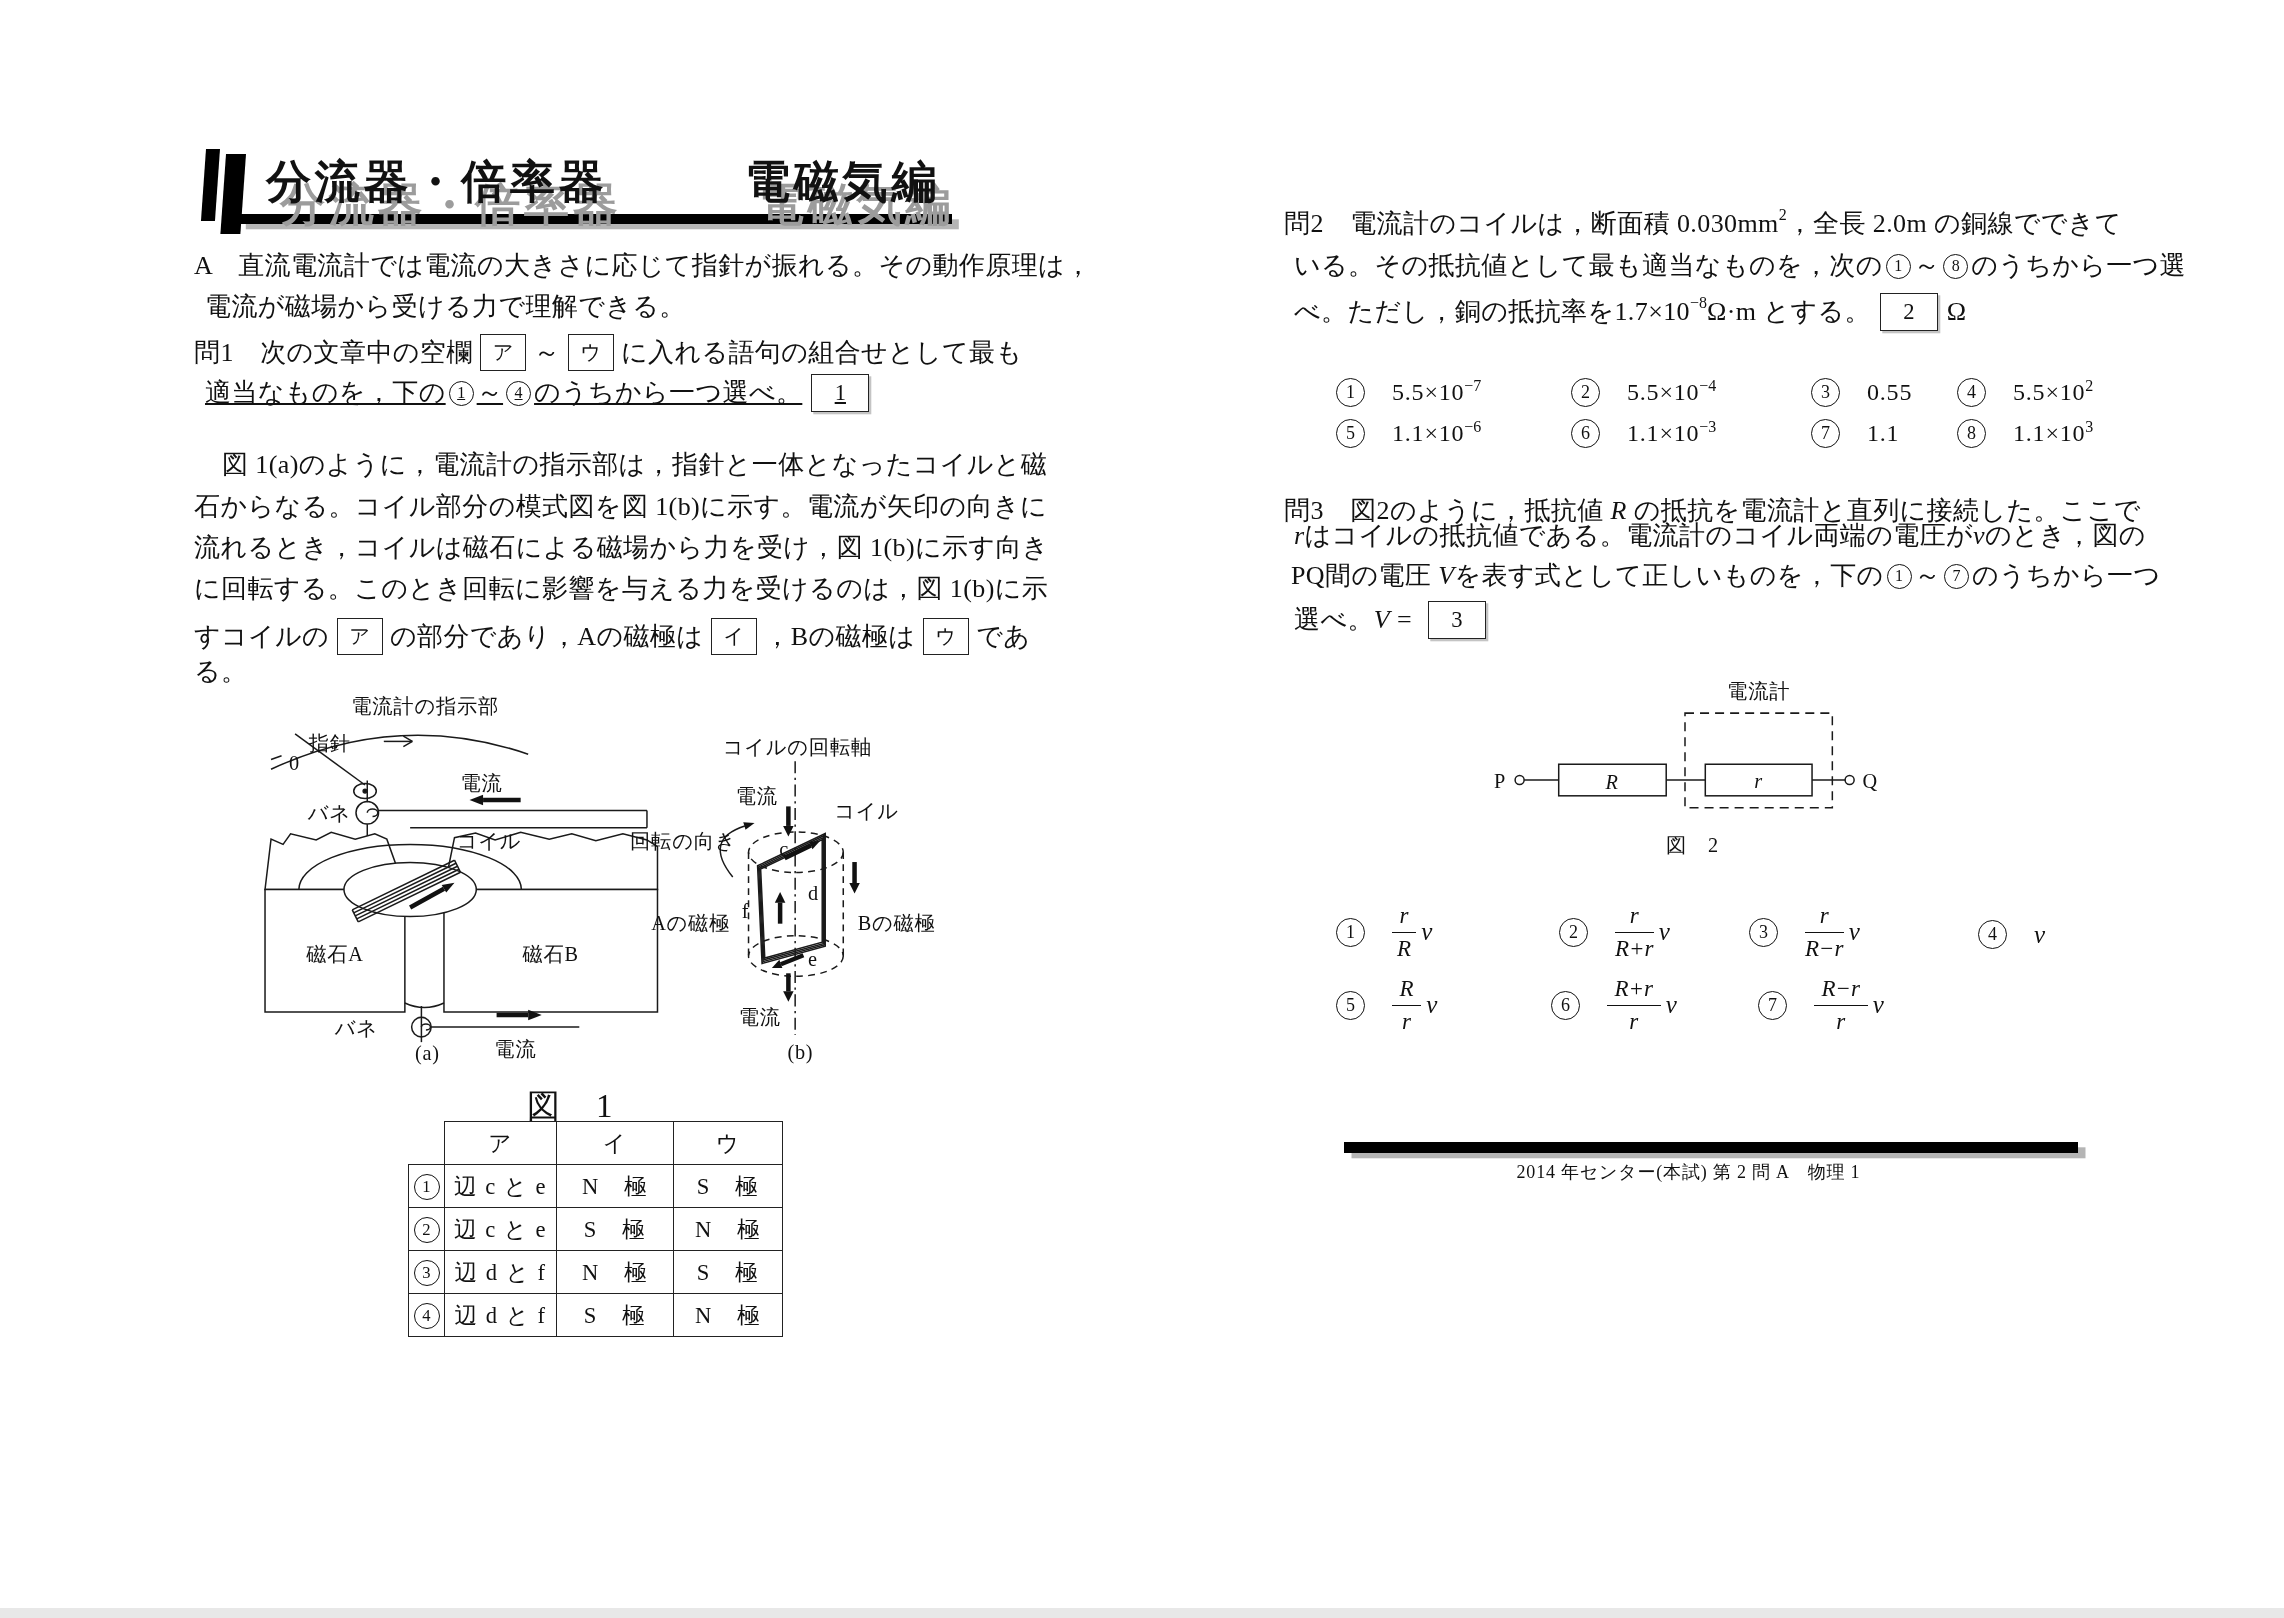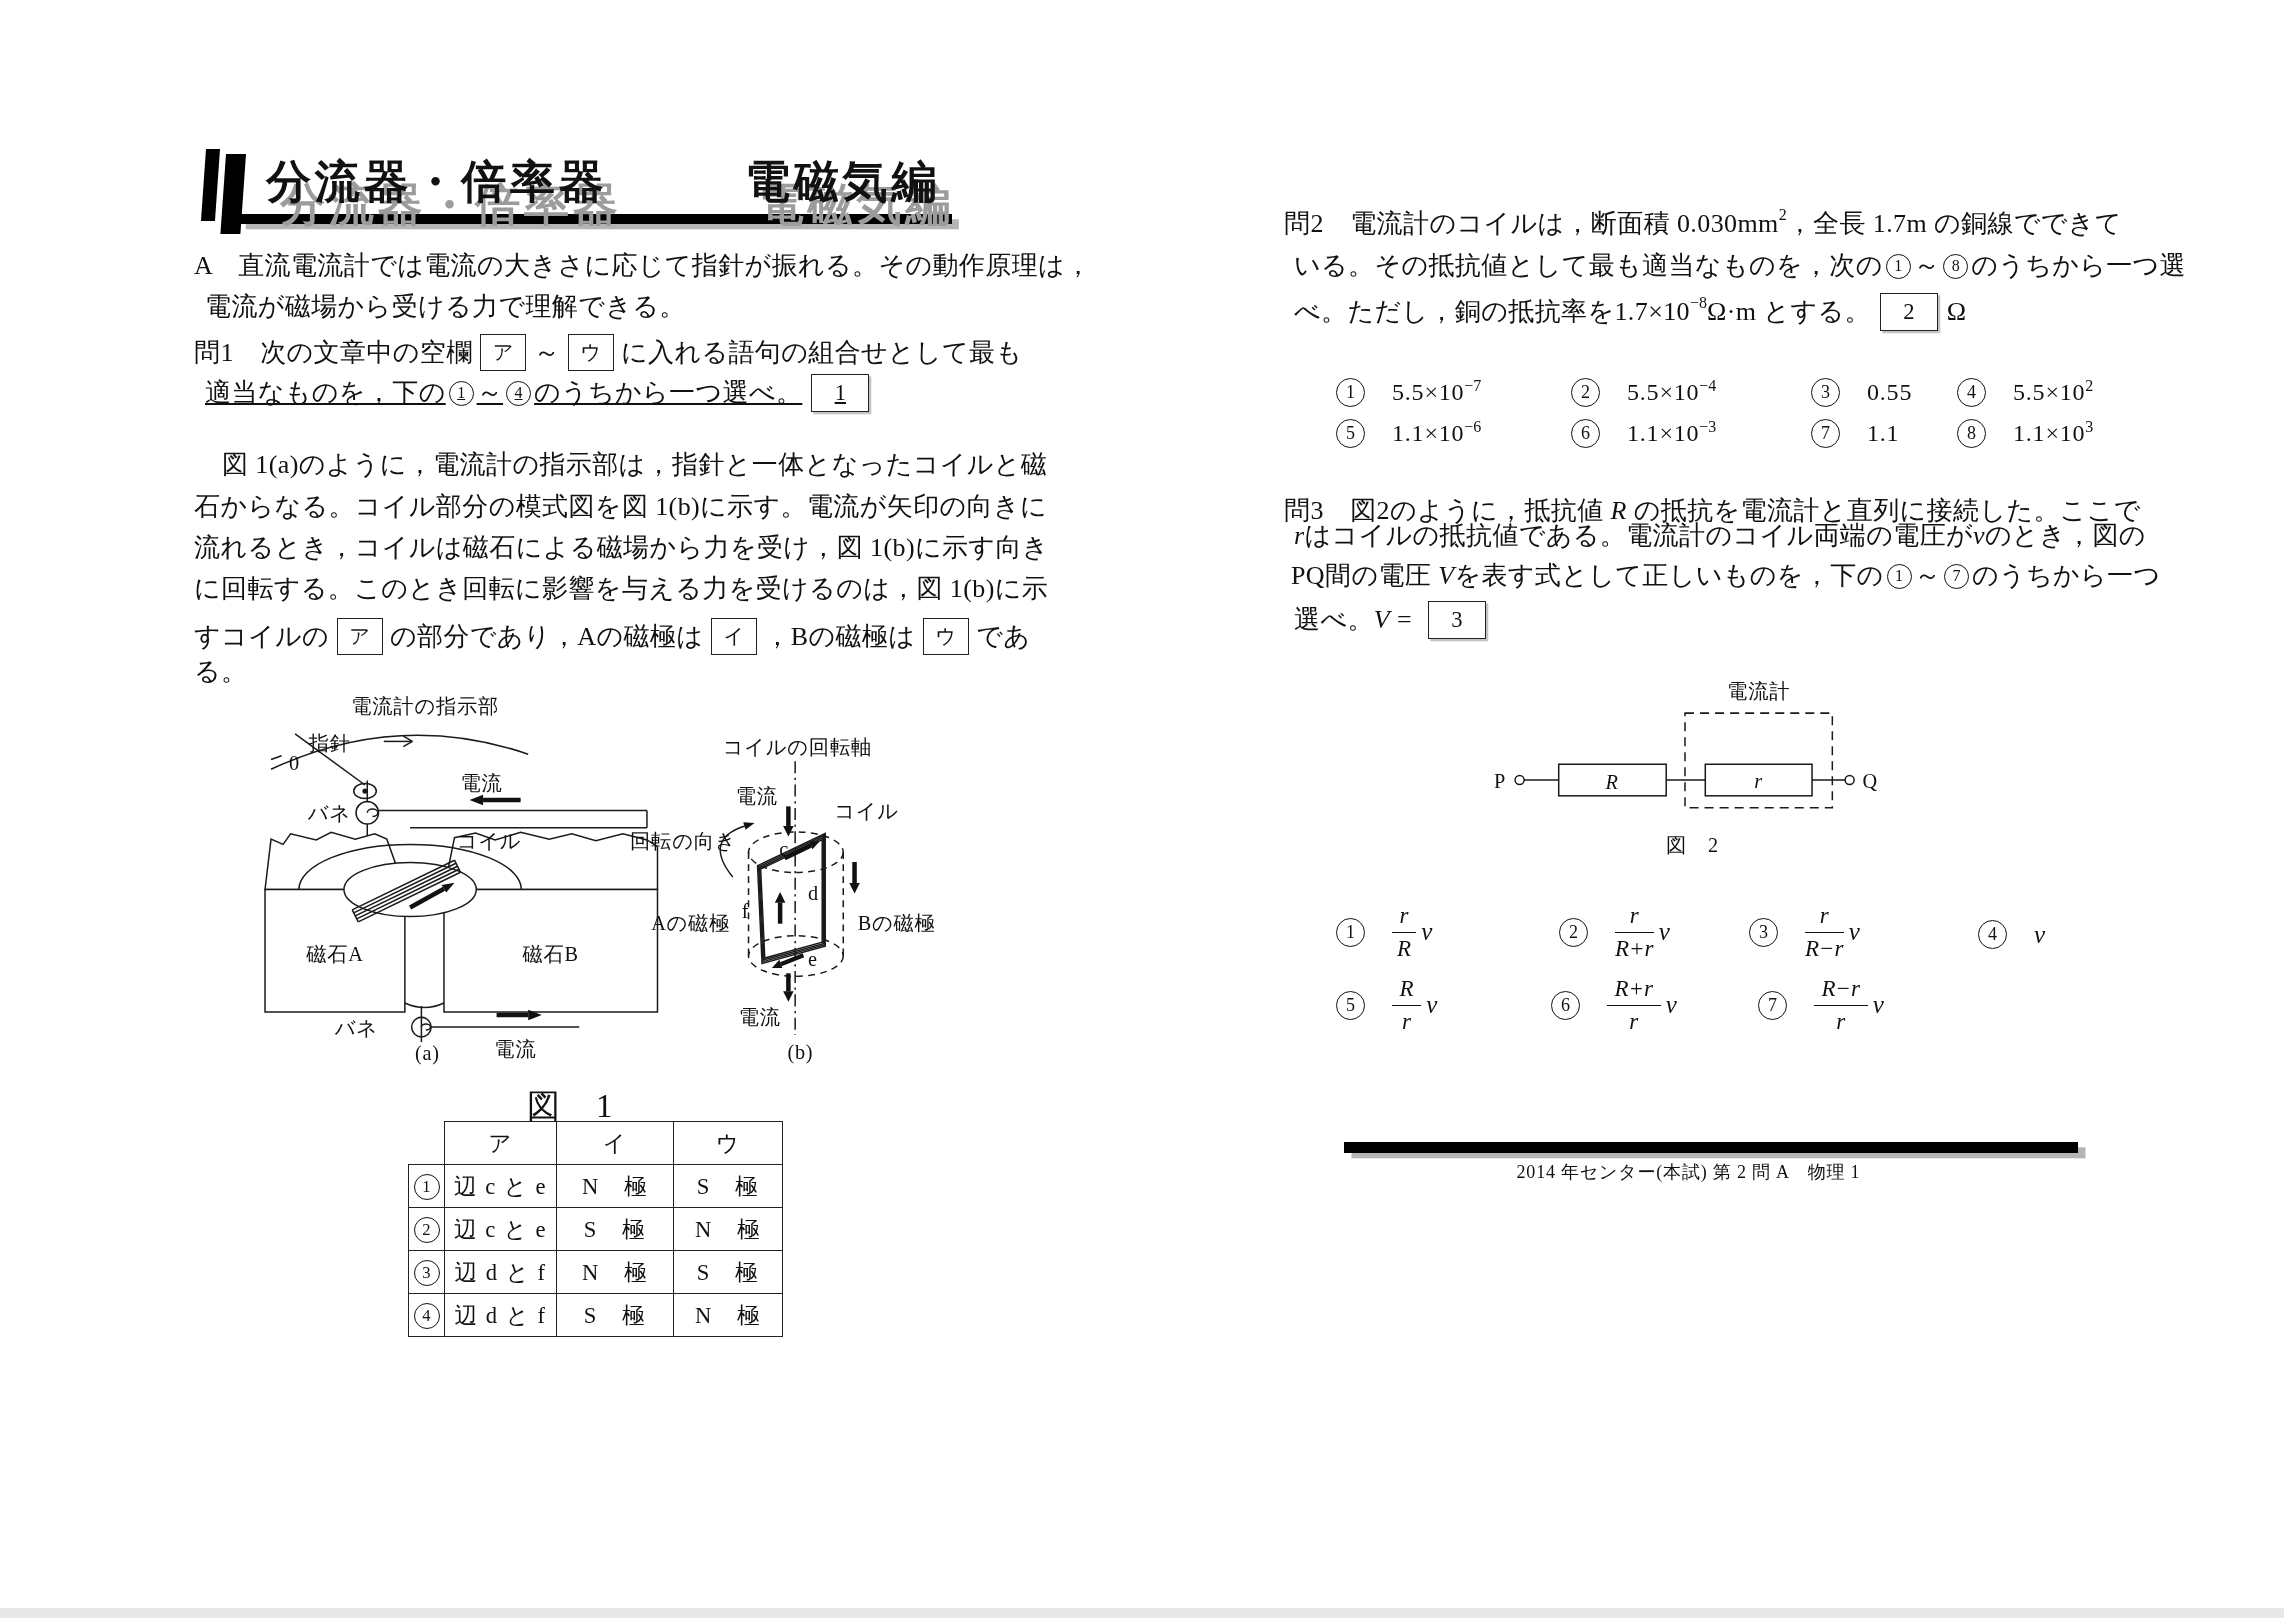--- a/index.html
+++ b/index.html
@@ -222,21 +222,21 @@
     <tr>
       <td class="c0"><span class="circ">4</span></td>
       <td class="c1">辺 d と f</td>
       <td class="c2">S　極</td>
       <td class="c3">N　極</td>
     </tr>
   </tbody>
     </table>
 
   <div class="ln" style="left:1284px;top:211px;">
-    <span>問2　電流計のコイルは，断面積 0.030mm</span><span class="e">2</span><span>，全長 1.7m の銅線でできて</span>
+    <span>問2　電流計のコイルは，断面積 0.030mm</span><span class="e">2</span><span>，全長 2.0m の銅線でできて</span>
   </div>
   <div class="ln" style="left:1294px;top:253px;">
     <span>いる。その抵抗値として最も適当なものを，次の</span><span class="circ">1</span><span>～</span><span class="circ">8</span><span>のうちから一つ選</span>
   </div>
   <div class="ln" style="left:1294px;top:293px;">
     <span>べ。ただし，銅の抵抗率を1.7×10</span><span class="e">−8</span><span>Ω·m とする。</span><span class="abox">2</span><span>Ω</span>
   </div>
 
   <div class="opt" style="left:1333px;top:378px;"><span class="circ">1</span><span class="val"><span>5.5×10</span><span class="e">−7</span></span></div>
   <div class="opt" style="left:1568px;top:378px;"><span class="circ">2</span><span class="val"><span>5.5×10</span><span class="e">−4</span></span></div>

